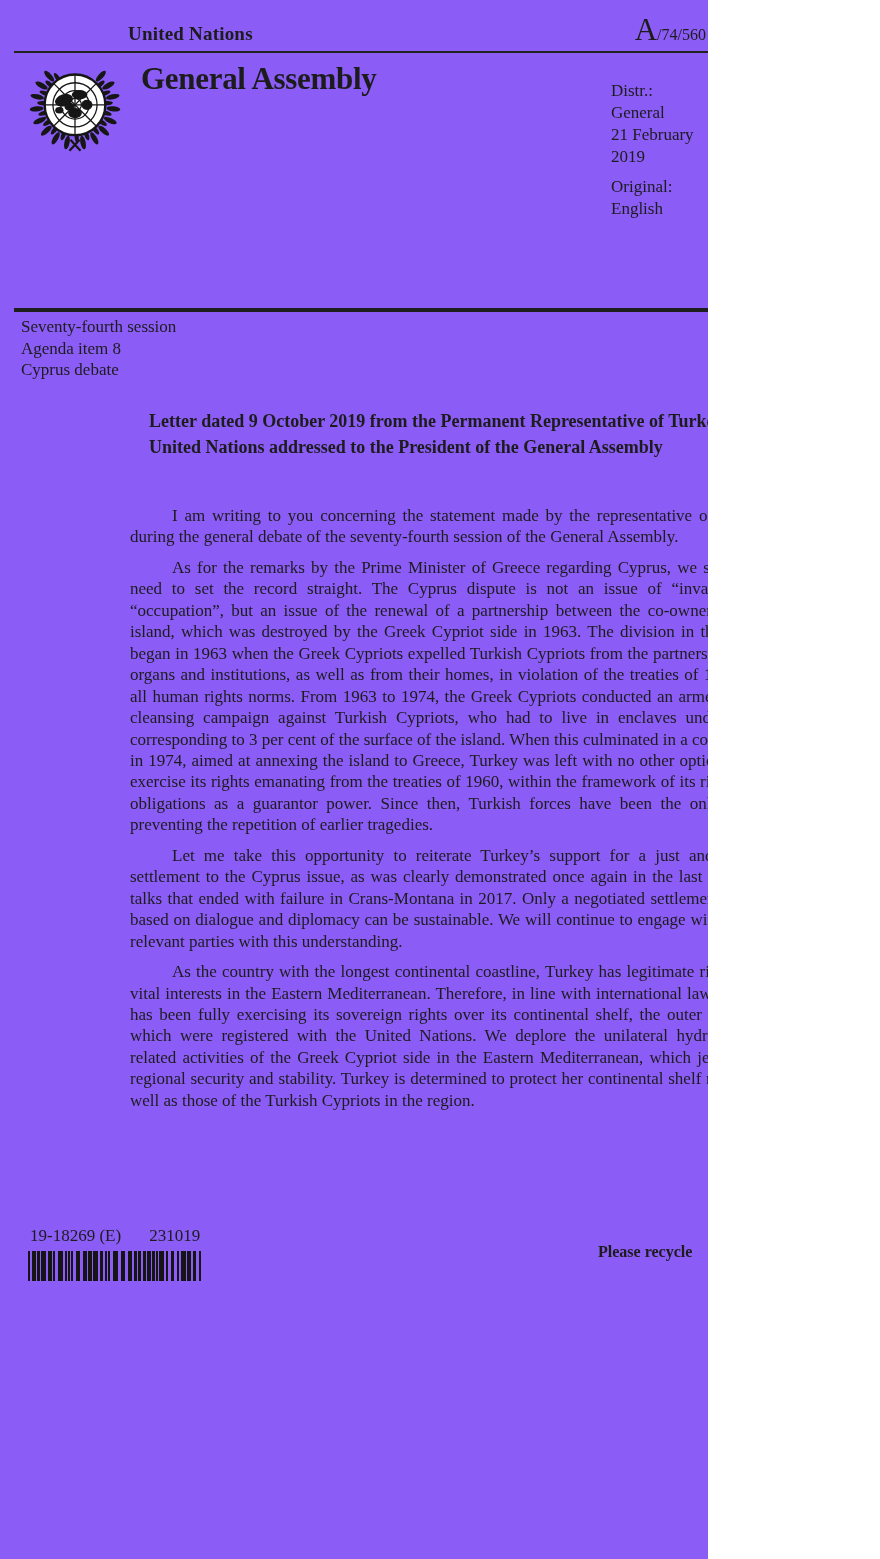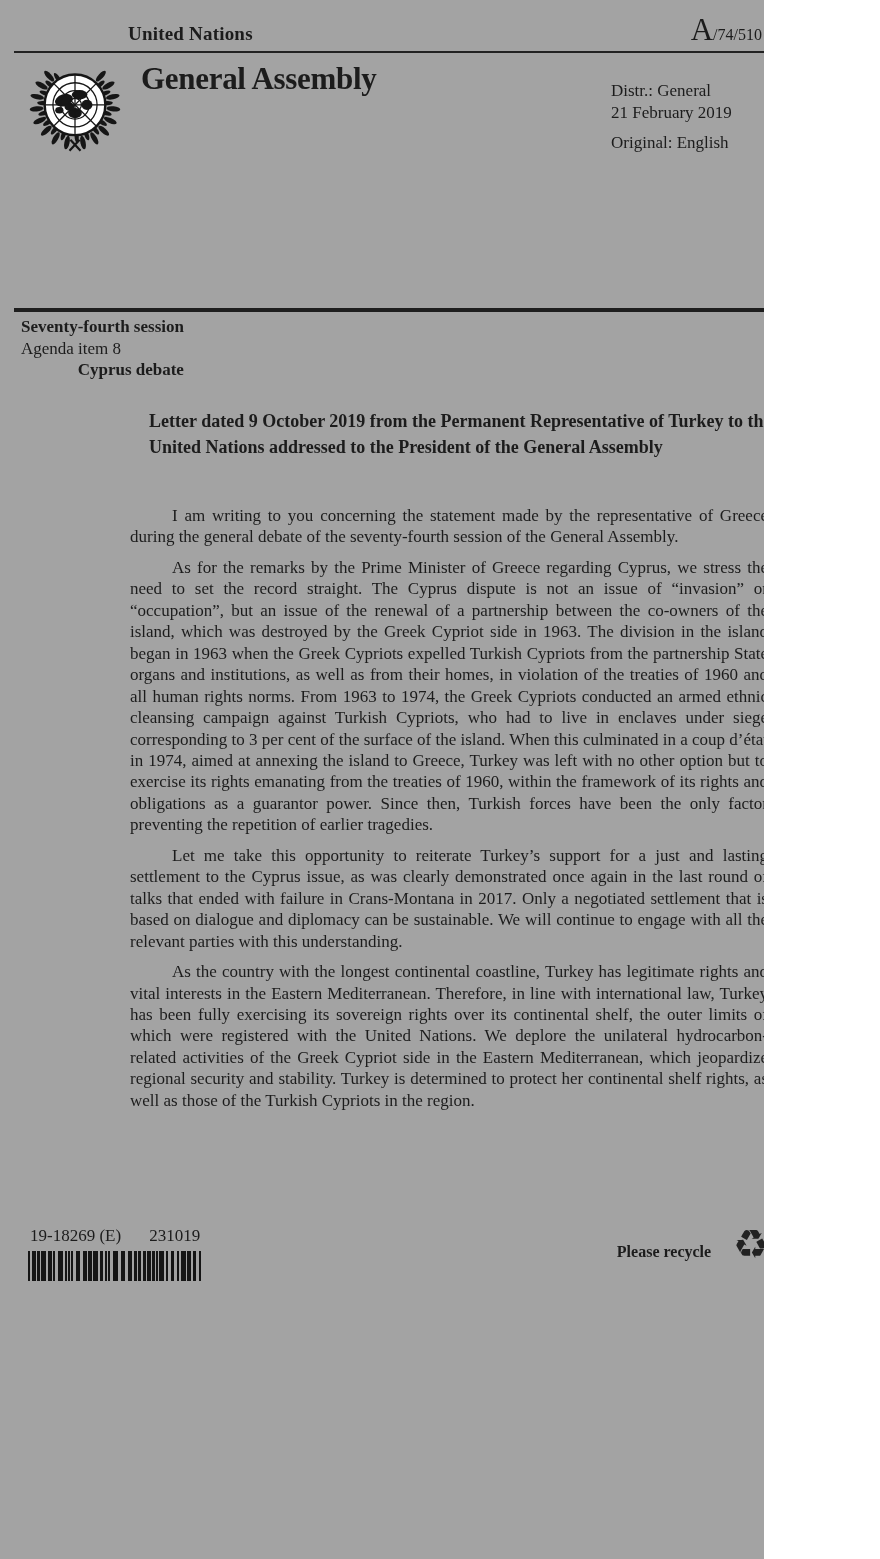--- a/index.html
+++ b/index.html
@@ -1,54 +1,54 @@
 <!DOCTYPE html>
 <html><head>
 <meta charset="utf-8">
 <style>
   html,body{margin:0;padding:0;background:#ffffff;}
   .page{
-    position:relative;width:764px;height:1559px;background:#a3a3a3;
+    position:relative;width:708px;height:1559px;background:#8b5cf6;
     font-family:"Liberation Serif","DejaVu Serif",serif;color:#1c1c1c;
     overflow:hidden;
   }
   
   .org-name{position:absolute;left:128px;top:23px;font-size:19px;font-weight:bold;letter-spacing:.2px;}
   .doc-symbol{position:absolute;right:2px;top:12px;white-space:nowrap;}
   .doc-symbol .big{font-size:31px;}
   .doc-symbol .small{font-size:16px;}
   .rule-thin{position:absolute;left:14px;top:51px;width:866px;height:2px;background:#222;}
   .emblem{position:absolute;left:29px;top:57px;width:92px;height:103px;}
   .assembly-title{position:absolute;left:141px;top:61px;font-size:31px;font-weight:bold;letter-spacing:-.3px;}
   .distr-block{position:absolute;left:611px;top:80px;font-size:17px;line-height:22px;}
   .distr-block .orig{margin-top:8px;}
   
   .rule-thick{position:absolute;left:14px;top:308px;width:860px;height:4px;background:#1e1e1e;}
   .session{position:absolute;left:21px;top:316px;font-size:17px;line-height:21.5px;}
-  .bold{font-weight:bold;text-align:right;}
+  .bold{font-weight:normal;}
   
   .letter-title{position:absolute;left:149px;top:409px;width:626px;font-size:18px;font-weight:bold;line-height:25.5px;}
   .body-text{position:absolute;left:130px;top:505px;width:638px;font-size:17px;line-height:21.45px;text-align:justify;}
   .body-text p{margin:0 0 9px 0;text-indent:42px;}
   
   .footer-ref{position:absolute;left:30px;top:1226px;font-size:17px;white-space:nowrap;text-align:center;}
   .footer-ref .code{margin-left:28px;}
   .barcode{position:absolute;left:28px;top:1251px;width:184px;height:30px;display:flex;align-items:stretch;}
   .barcode div{background:#151515;height:100%;flex:0 0 auto;}
-  .recycle-label{position:absolute;left:598px;top:1243px;width:132px;text-align:center;font-size:16px;font-weight:bold;}
+  .recycle-label{position:absolute;left:598px;top:1243px;width:132px;text-align:left;font-size:16px;font-weight:bold;}
   .recycle-glyph{position:absolute;left:733px;top:1224px;font-family:"DejaVu Sans",sans-serif;font-size:40px;line-height:1;color:#222;}
   .qr{position:absolute;left:779px;top:1184px;width:100px;height:101px;}
 </style>
 </head>
 <body>
 
 <div class="page">
 
   <div class="org-name">United Nations</div>
-  <div class="doc-symbol"><span class="big">A</span><span class="small">/74/510</span></div>
+  <div class="doc-symbol"><span class="big">A</span><span class="small">/74/560</span></div>
   <div class="rule-thin"></div>
 
   <svg class="emblem" viewBox="0 0 100 112" xmlns="http://www.w3.org/2000/svg">
     <g id="wreath" fill="#161616">
         <ellipse cx="92" cy="52" rx="7.5" ry="2.8" transform="rotate(78 50 52)"></ellipse>
         <ellipse cx="85" cy="52" rx="6.2" ry="2.3" transform="rotate(87 50 52)"></ellipse>
         <ellipse cx="92" cy="52" rx="7.5" ry="2.8" transform="rotate(102 50 52)"></ellipse>
         <ellipse cx="85" cy="52" rx="6.2" ry="2.3" transform="rotate(111 50 52)"></ellipse>
         <ellipse cx="92" cy="52" rx="7.5" ry="2.8" transform="rotate(60 50 52)"></ellipse>
         <ellipse cx="85" cy="52" rx="6.2" ry="2.3" transform="rotate(69 50 52)"></ellipse>

